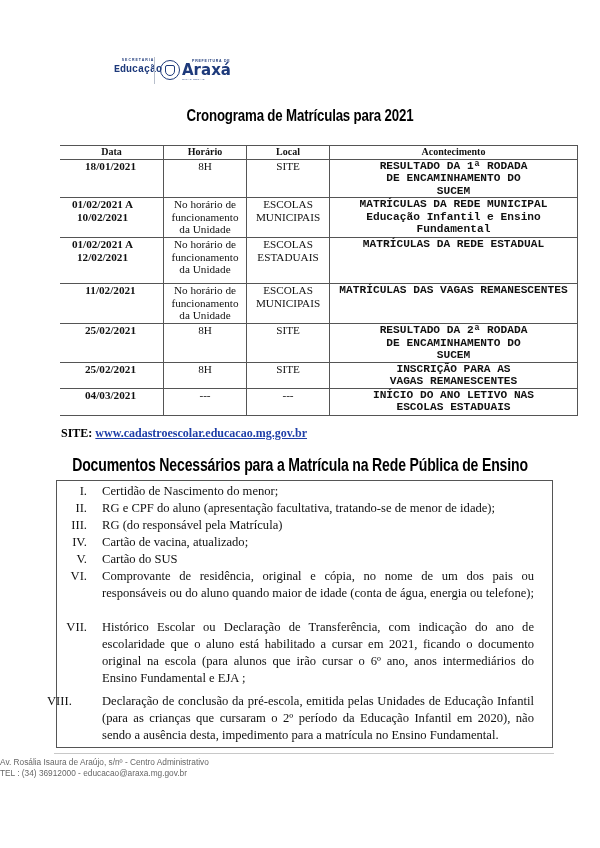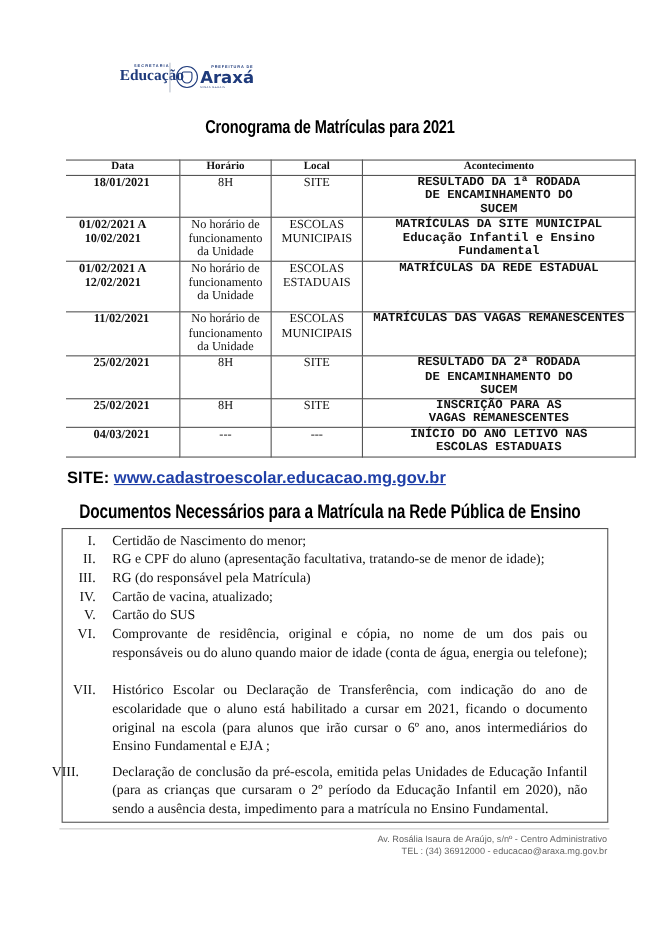--- a/index.html
+++ b/index.html
@@ -1,21 +1,21 @@
 <!DOCTYPE html>
 <html><head>
   <meta charset="utf-8">
   <style>
     html, body { margin: 0; padding: 0; background: #ffffff; }
     body { width: 600px; height: 848px; position: relative; overflow: hidden; font-family: "Liberation Serif", serif; color: #111; }
 
     
     .logo-educacao { position: absolute; left: 103px; top: 58px; width: 70px; text-align: center; }
     .logo-educacao .small { font-family: "Liberation Sans", sans-serif; font-size: 3.5px; letter-spacing: 1px; color: #1e3a7b; font-weight: bold; display: block; line-height: 5px; }
-    .logo-educacao .big { font-family: Liberation Serif, serif; font-weight: bold; font-size: 14px; color: #1e3a7b; display: block; line-height: 13px; }
+    .logo-educacao .big { font-family: Liberation Mono, monospace; font-weight: bold; font-size: 10px; color: #1e3a7b; display: block; line-height: 13px; }
     .logo-divider { position: absolute; left: 154px; top: 57px; width: 1px; height: 27px; background: #b8bfcc; }
     .logo-araxa { position: absolute; left: 160px; top: 57px; height: 26px; display: flex; align-items: center; }
     .seal { width: 20px; height: 20px; border: 1.5px solid #1e3a7b; border-radius: 50%; box-sizing: border-box; display: flex; align-items: center; justify-content: center; margin-right: 2px; }
     .seal .inner { width: 10px; height: 11px; border: 1.5px solid #1e3a7b; border-radius: 2px 2px 5px 5px; box-sizing: border-box; }
     .araxa-text { display: flex; flex-direction: column; align-items: flex-start; }
     .araxa-text .pre { font-family: "Liberation Sans", sans-serif; font-size: 3.5px; color: #1e3a7b; letter-spacing: 0.8px; font-weight: bold; line-height: 4px; margin-left: 10px; }
     .araxa-text .name { font-family: "DejaVu Sans", sans-serif; font-weight: bold; font-size: 15px; color: #1e3a7b; line-height: 15px; }
     .araxa-text .sub { font-family: "Liberation Sans", sans-serif; font-size: 2.5px; color: #1e3a7b; letter-spacing: 0.4px; line-height: 4px; }
 
     
@@ -28,32 +28,32 @@
     .sched th, .sched td { border: 1px solid #555; padding: 0 2px; vertical-align: top; text-align: center; }
     .sched tr > *:first-child { border-left: none; }
     .sched th { font-weight: bold; font-size: 10px; height: 12px; border-top: 1.5px solid #555; }
     .sched td.c-date { font-weight: bold; width: 101px; text-align: center; padding-left: 0; }
     .sched td.c-time { width: 78px; }
     .sched td.c-place { width: 78px; }
     .sched td.c-event { font-weight: bold; font-family: Liberation Mono, monospace; }
     .sched tr:last-child td { border-bottom: 1.5px solid #555; }
 
     
-    .site-line { position: absolute; left: 61px; top: 426px; font-family: Liberation Sans, sans-serif; font-weight: bold; font-size: 15px; color: #000; }
+    .site-line { position: absolute; left: 61px; top: 426px; font-family: Liberation Serif, serif; font-weight: bold; font-size: 12px; color: #000; }
     .site-line a { color: #1f3fa8; text-decoration: underline; }
 
     
     .docs-box { position: absolute; left: 56px; top: 480px; width: 497px; height: 268px; border: 1.3px solid #555; box-sizing: border-box; }
     .doc-item { position: absolute; left: 0; width: 497px; font-family: "Liberation Serif", serif; font-size: 12.6px; line-height: 17px; color: #111; }
     .doc-num { position: absolute; width: 30px; text-align: right; }
     .doc-text { position: absolute; left: 45px; width: 432px; text-align: justify; }
 
     
     .footer-rule { position: absolute; left: 54px; top: 753px; width: 500px; height: 1px; background: #c8c8c8; }
-    .footer { position: absolute; left: 0; top: 757px; width: 552px; text-align: right; font-family: "Liberation Sans", sans-serif; font-size: 8.3px; line-height: 10.5px; color: #666; }
+    .footer { position: absolute; left: 0; top: 757px; width: 552px; text-align: left; font-family: "Liberation Sans", sans-serif; font-size: 8.3px; line-height: 10.5px; color: #666; }
   </style>
 </head>
 <body>
 
 <div class="logo-educacao">
   <span class="small">SECRETARIA</span>
   <span class="big">Educação</span>
 </div>
 <div class="logo-divider"></div>
 <div class="logo-araxa">
@@ -87,21 +87,21 @@
           <div style="padding:0 40px">RESULTADO DA 1ª RODADA DE ENCAMINHAMENTO  DO SUCEM</div>
         </td>
     </tr>
     <tr style="height:40px">
       <td class="c-date">
           <div style="padding:0 18px 0 2px">01/02/2021 A 10/02/2021</div>
         </td>
       <td class="c-time">No horário de funcionamento da Unidade</td>
       <td class="c-place">ESCOLAS MUNICIPAIS</td>
       <td class="c-event">
-        <div>MATRÍCULAS DA SITE MUNICIPAL</div>
+        <div>MATRÍCULAS DA REDE MUNICIPAL</div>
         <div>Educação Infantil e Ensino Fundamental</div>
       </td>
     </tr>
     <tr style="height:46px">
       <td class="c-date">
           <div style="padding:0 18px 0 2px">01/02/2021 A 12/02/2021</div>
         </td>
       <td class="c-time">No horário de funcionamento da Unidade</td>
       <td class="c-place">ESCOLAS ESTADUAIS</td>
       <td class="c-event">MATRÍCULAS DA REDE ESTADUAL</td>

